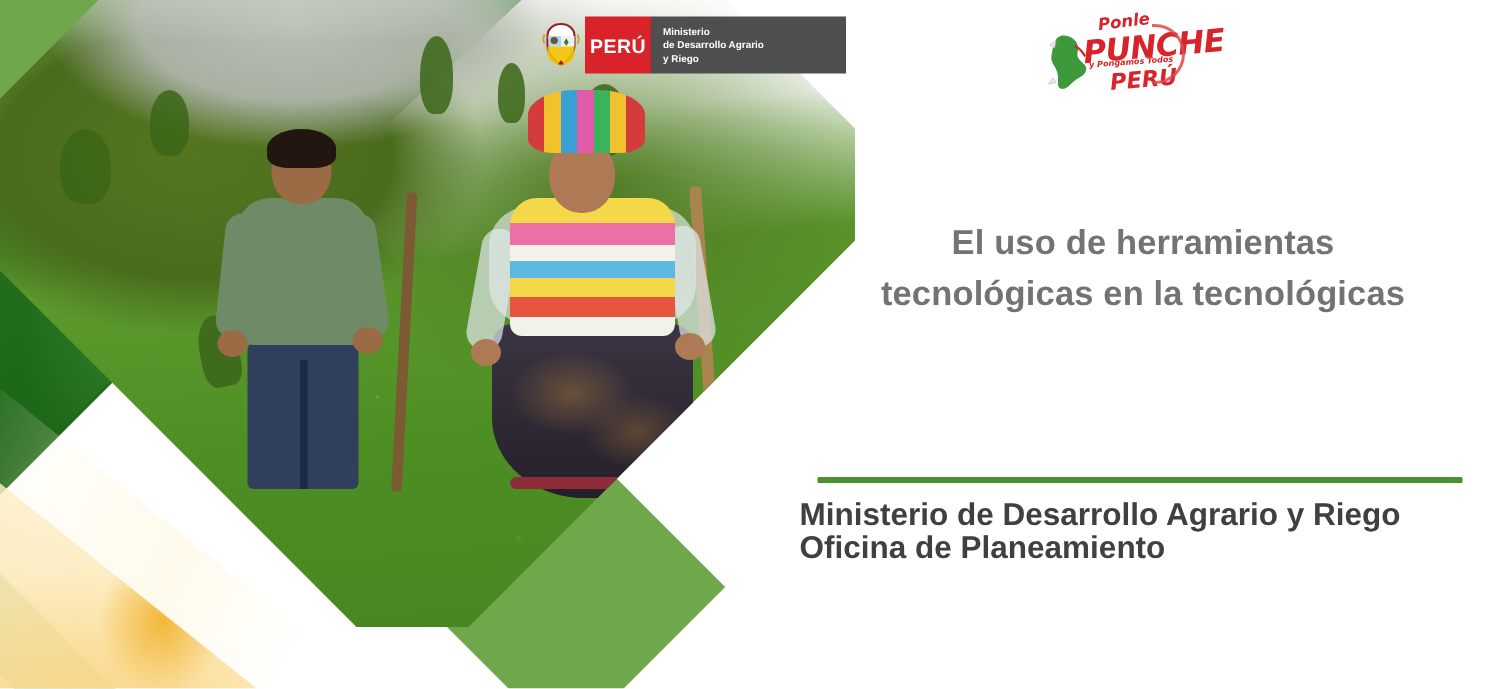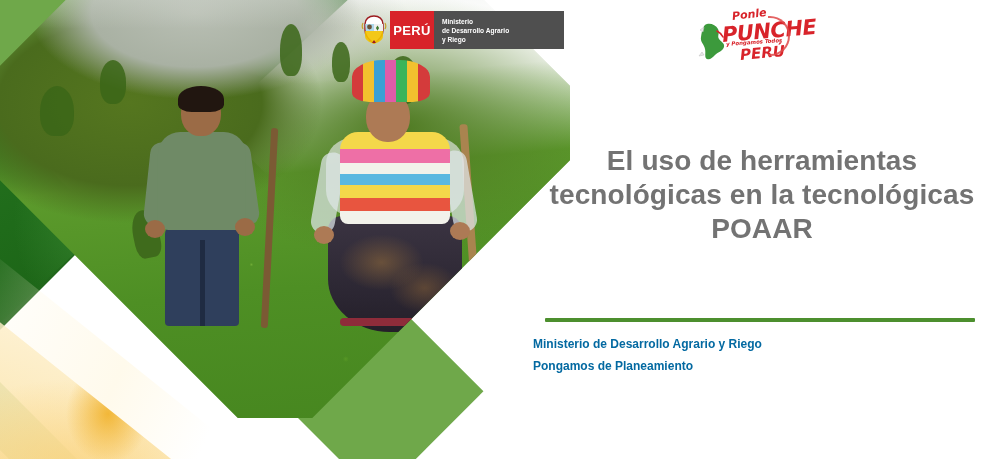--- a/index.html
+++ b/index.html
@@ -171,29 +171,29 @@
              font-family:"DejaVu Sans", sans-serif; font-style:italic; font-weight:700; transform:rotate(-4deg); }
   .pl-peru{ position:absolute; left:44px; top:38px; font-size:15px; color:#d8232a;
              font-family:"DejaVu Sans", sans-serif; font-style:italic; font-weight:700; transform:rotate(-5deg); }
   .pl-swoosh{ position:absolute; left:72px; top:10px; width:22px; height:40px;
              border:2px solid #e04a4a; border-left:none; border-radius:0 22px 22px 0; opacity:.85; }
 
   
   .title{
     position:absolute; left:540px; top:144px; width:444px;
     text-align:center; color:#737373;
-    font-size:28px; line-height:34px; font-weight:700; letter-spacing:.1px;
+    font-size:23px; line-height:34px; font-weight:700; letter-spacing:.1px;
   }
   .rule{
     position:absolute; left:545px; top:318px; width:430px; height:4px;
     background:#4c8f2e; border-radius:1px;
   }
   .subtitle{
     position:absolute; left:533px; top:333px; width:460px;
-    color:#0369a1; font-size:12px; line-height:22px; font-weight:700;
+    color:#404040; font-size:21px; line-height:22px; font-weight:700;
   }
   .subtitle div{ white-space:nowrap; }
 </style>
 </head>
 <body>
 
 <div class="slide">
 
   <div class="left-deco">
     <div class="deco-green-flat"></div>
@@ -283,23 +283,22 @@
     <div class="pl-ponle">Ponle</div>
     <div class="pl-punche">PUNCHE</div>
     <div class="pl-sub">y Pongamos Todos</div>
     <div class="pl-peru">PERÚ</div>
     <div class="pl-swoosh"></div>
   </div>
 
   <div class="title">
     <div>El uso de herramientas</div>
     <div>tecnológicas en la tecnológicas</div>
-    <div>POAAR</div>
   </div>
 
   <div class="rule"></div>
 
   <div class="subtitle">
     <div>Ministerio de Desarrollo Agrario y Riego</div>
-    <div>Pongamos de Planeamiento</div>
+    <div>Oficina de Planeamiento</div>
   </div>
 
 </div>
 
 </body></html>

